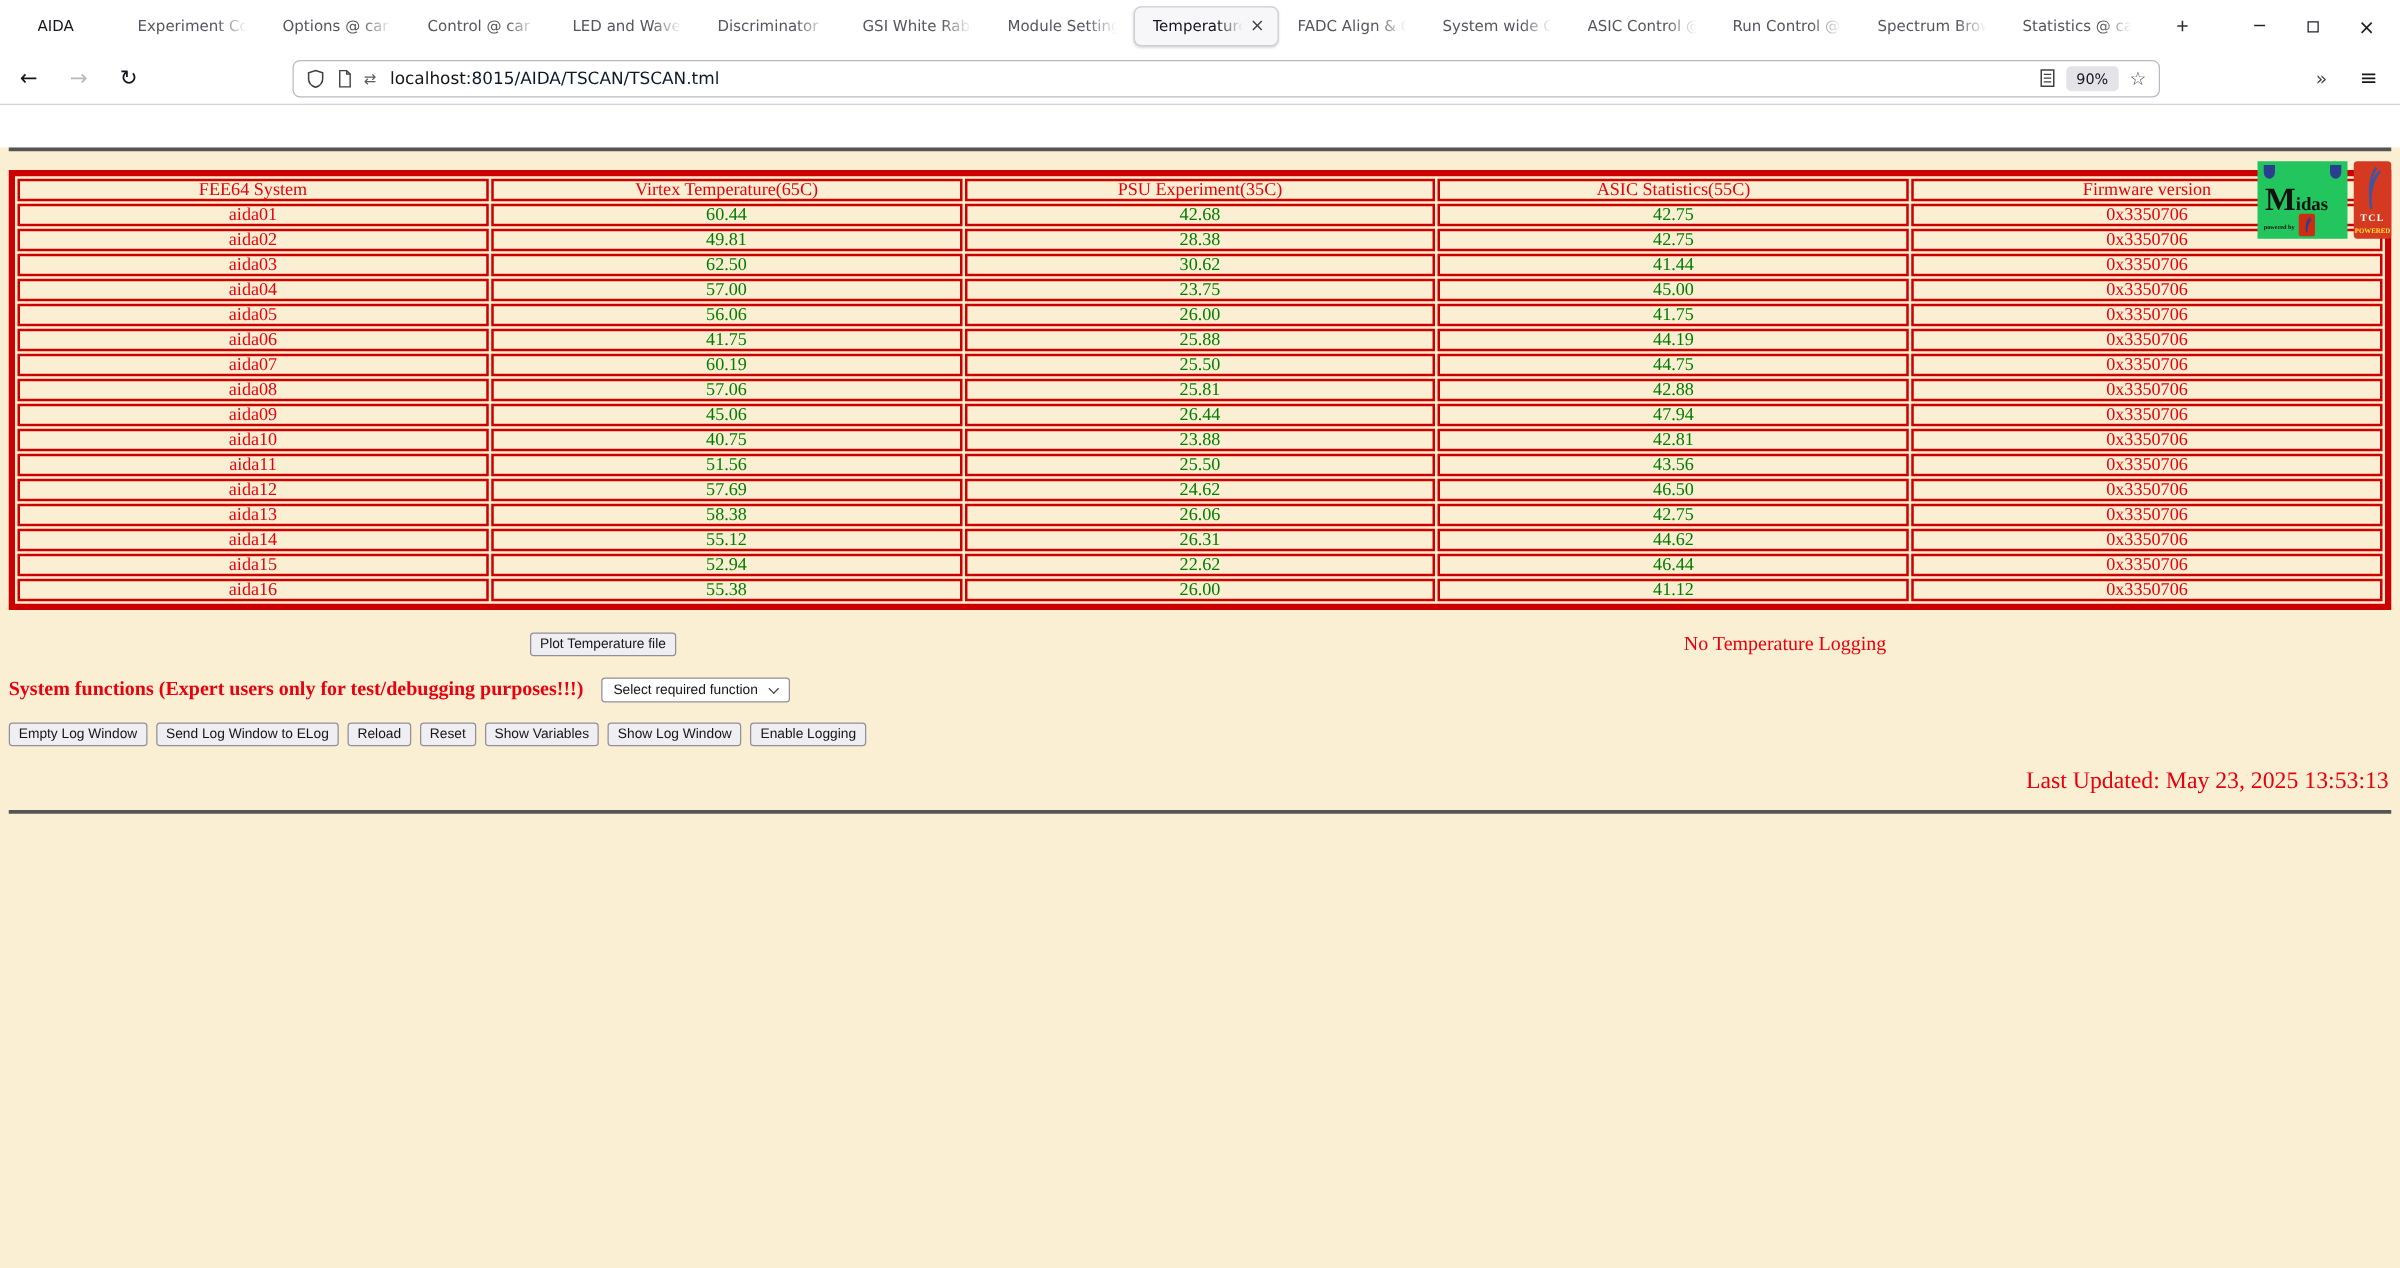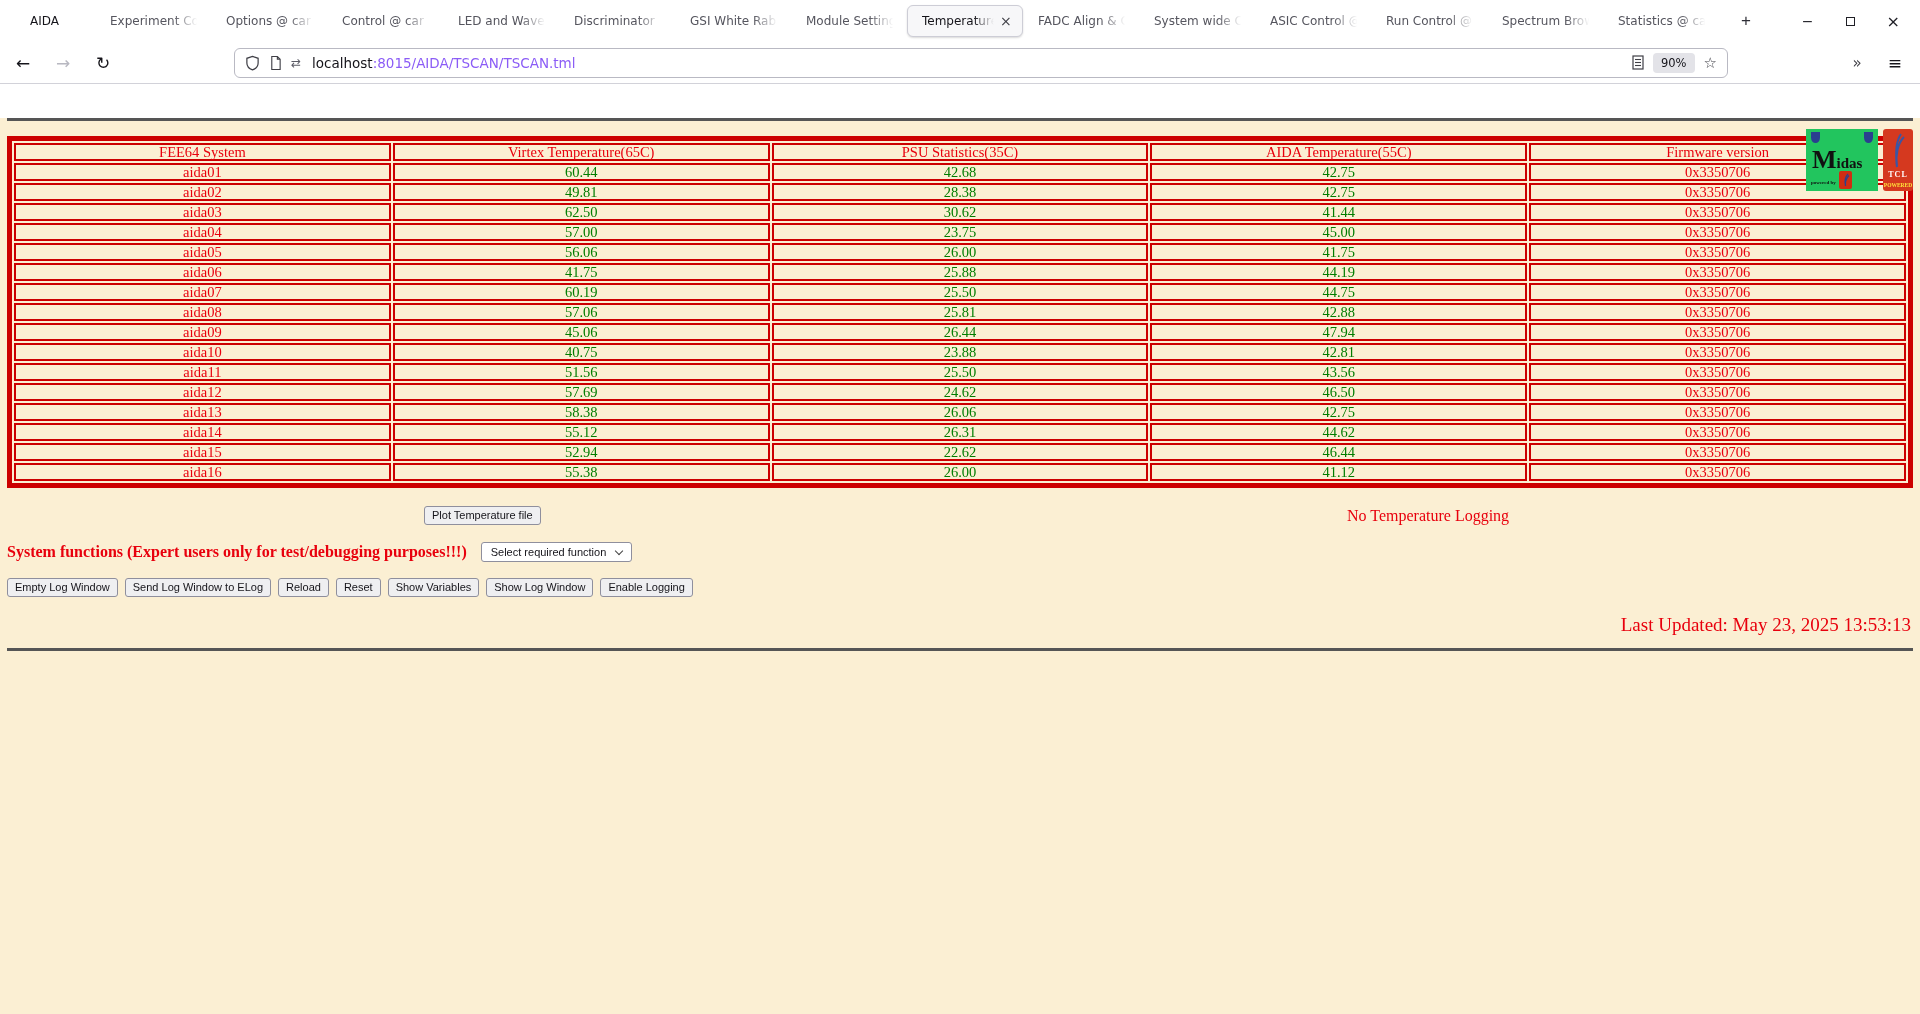--- a/index.html
+++ b/index.html
@@ -28,21 +28,21 @@
   .toolbar { height:42px; background:#ffffff; border-bottom:1px solid #d2d2d9;
              display:flex; align-items:center; padding:0 14px; }
   .nav-ic { font-size:17px; color:#15141a; margin-right:22px; width:18px; text-align:center; }
   .nav-ic.disabled { color:#b8b8c1; }
   .urlbar { margin-left:100px; width:1494px; height:30px; border:1px solid #b9b9c3; border-radius:6px;
             background:#fff; display:flex; align-items:center; padding:0 10px; }
   .ub-ic { display:flex; align-items:center; margin-right:9px; color:#3f3f46; }
   .perm-ic { font-size:12px; color:#5b5b66; margin-right:9px; }
   .url { font-size:13.5px; margin-left:2px; flex:1; white-space:nowrap; }
   .url .host { color:#15141a; }
-  .url .rest { color:#8b5cf6; }
+  .url .rest { color:#0f172a; }
   .zoom-chip { background:#e3e3e8; border-radius:4px; font-size:11.5px; padding:3px 8px;
                color:#15141a; margin:0 9px; }
   .star { font-size:15px; color:#3f3f46; }
   .tb-right { margin-left:auto; display:flex; align-items:center; gap:26px; color:#3f3f46; padding-right:4px; }
   .chev2 { font-size:15px; }
   .burger { font-size:17px; color:#15141a; }
 
   
   .page { background:#fbefd3; height:930px; padding:0 7px; position:relative;
           font-family:"Liberation Serif", serif; }
@@ -224,22 +224,22 @@
           <col style="width:20%">
           <col style="width:20%">
           <col style="width:20%">
           <col style="width:20%">
           <col style="width:20%">
         </colgroup>
       <thead>
           <tr>
             <td class="t-red">FEE64 System</td>
             <td class="t-red">Virtex Temperature(65C)</td>
-            <td class="t-red">PSU Statistics(35C)</td>
-            <td class="t-red">AIDA Temperature(55C)</td>
+            <td class="t-red">PSU Experiment(35C)</td>
+            <td class="t-red">ASIC Statistics(55C)</td>
             <td class="t-red">Firmware version</td>
           </tr>
         </thead>
       <tbody>
           <tr>
             <td class="t-red">aida01</td>
             <td class="t-green">60.44</td>
             <td class="t-green">42.68</td>
             <td class="t-green">42.75</td>
             <td class="t-red">0x3350706</td>

